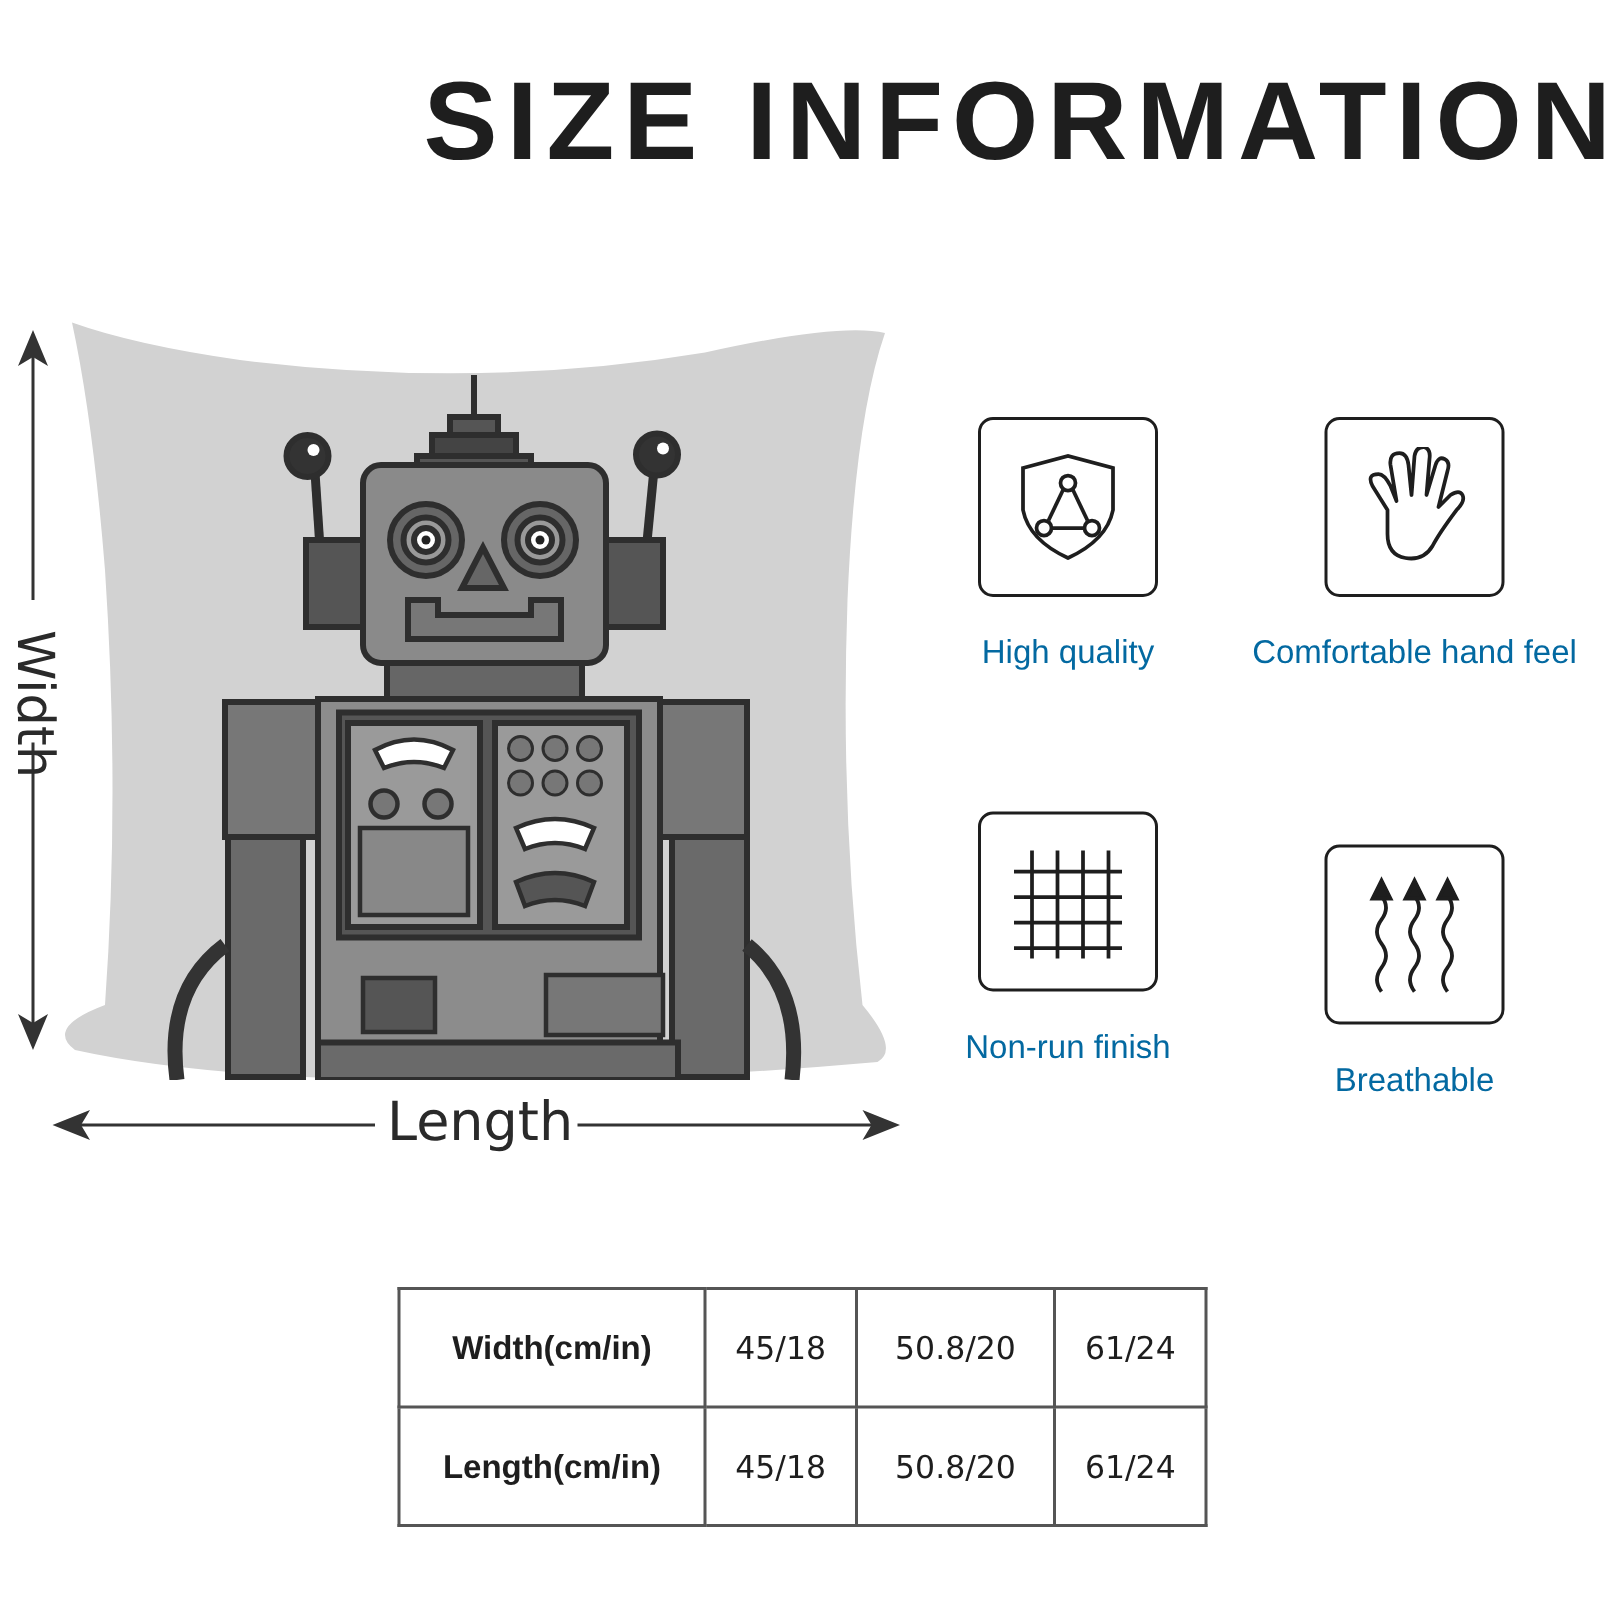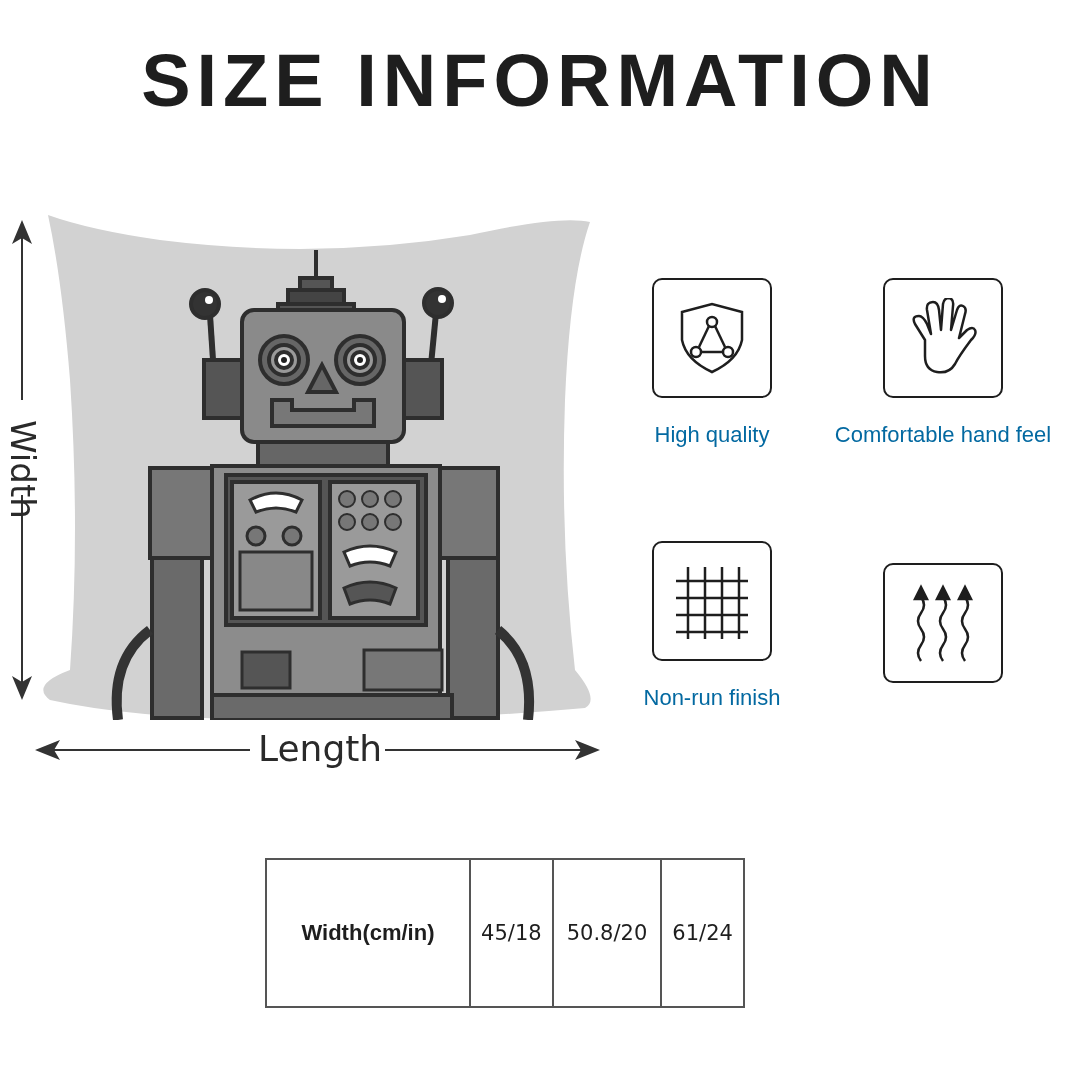--- a/index.html
+++ b/index.html
@@ -1,25 +1,25 @@
 <!DOCTYPE html>
 <html><head>
 <meta charset="utf-8">
 <style>
   html, body { margin:0; padding:0; }
   body { width:1080px; height:1080px; background:#ffffff; position:relative; overflow:hidden; font-family:"Liberation Sans", sans-serif; color:#1e1e1e; }
-  .title { position:absolute; left:0; top:38px; width:1080px; text-align:center; font-family:"Liberation Sans", sans-serif; font-weight:bold; font-size:74px; letter-spacing:6px; color:#1e1e1e; }
+  .title { position:absolute; left:0; top:38px; width:1080px; text-align:right; font-family:"Liberation Sans", sans-serif; font-weight:bold; font-size:74px; letter-spacing:6px; color:#1e1e1e; }
   .pillow-wrap { position:absolute; left:0; top:200px; width:620px; height:580px; }
   .dim-label { position:absolute; font-family:"DejaVu Sans", sans-serif; color:#2a2a2a; }
   .width-label { left:-22px; top:245px; font-size:34px; transform:rotate(90deg); transform-origin:center; width:90px; text-align:center; }
   .length-label { left:258px; top:528px; font-size:36px; }
   .feature { position:absolute; width:240px; text-align:center; }
   .feature .box { width:120px; height:120px; border:2.5px solid #1e1e1e; border-radius:10px; margin:0 auto; box-sizing:border-box; display:flex; align-items:center; justify-content:center; background:#fff; }
   .feature .label { margin-top:24px; font-size:22px; color:#0369a1; white-space:nowrap; }
-  table.size { position:absolute; left:265px; top:858px; width:480px; height:150px; border-collapse:collapse; }
+  table.size { position:absolute; left:265px; top:858px; width:540px; height:150px; border-collapse:collapse; }
   table.size td { border:2px solid #555; text-align:center; font-size:25px; height:75px; }
   table.size td.hdr { font-weight:bold; font-size:22px; width:200px; }
   table.size td.val { font-family:"DejaVu Sans", sans-serif; font-size:21px; }
 </style>
 </head>
 <body>
 
 <div class="title">SIZE INFORMATION</div>
 
 <div class="pillow-wrap">
@@ -153,24 +153,31 @@
   <div class="box">
     <svg width="80" height="80" viewBox="0 0 80 80" fill="none" stroke="#1e1e1e" stroke-width="2.5">
       <path d="M18,78 Q12,70 18,62 Q24,54 18,46 Q12,38 18,30 Q24,22 18,14"></path>
       <path d="M40,78 Q34,70 40,62 Q46,54 40,46 Q34,38 40,30 Q46,22 40,14"></path>
       <path d="M62,78 Q56,70 62,62 Q68,54 62,46 Q56,38 62,30 Q68,22 62,14"></path>
       <polygon points="18,4 12,16 24,16" fill="#1e1e1e"></polygon>
       <polygon points="40,4 34,16 46,16" fill="#1e1e1e"></polygon>
       <polygon points="62,4 56,16 68,16" fill="#1e1e1e"></polygon>
     </svg>
   </div>
+  <div class="label">Breathable</div>
 </div>
 
 <table class="size">
   <tbody>
       <tr>
     <td class="hdr">Width(cm/in)</td>
     <td class="val">45/18</td>
     <td class="val">50.8/20</td>
     <td class="val">61/24</td>
   </tr>
+  <tr>
+    <td class="hdr">Length(cm/in)</td>
+    <td class="val">45/18</td>
+    <td class="val">50.8/20</td>
+    <td class="val">61/24</td>
+  </tr>
 </tbody>
   </table>
 
 </body></html>

